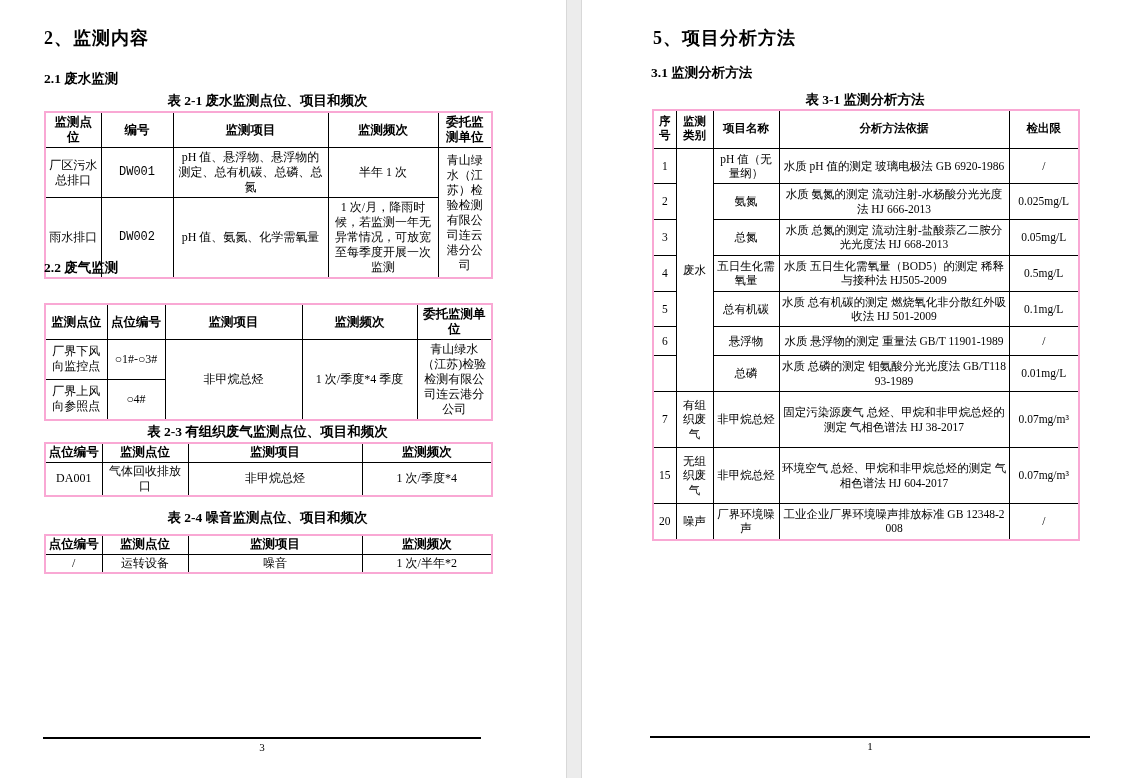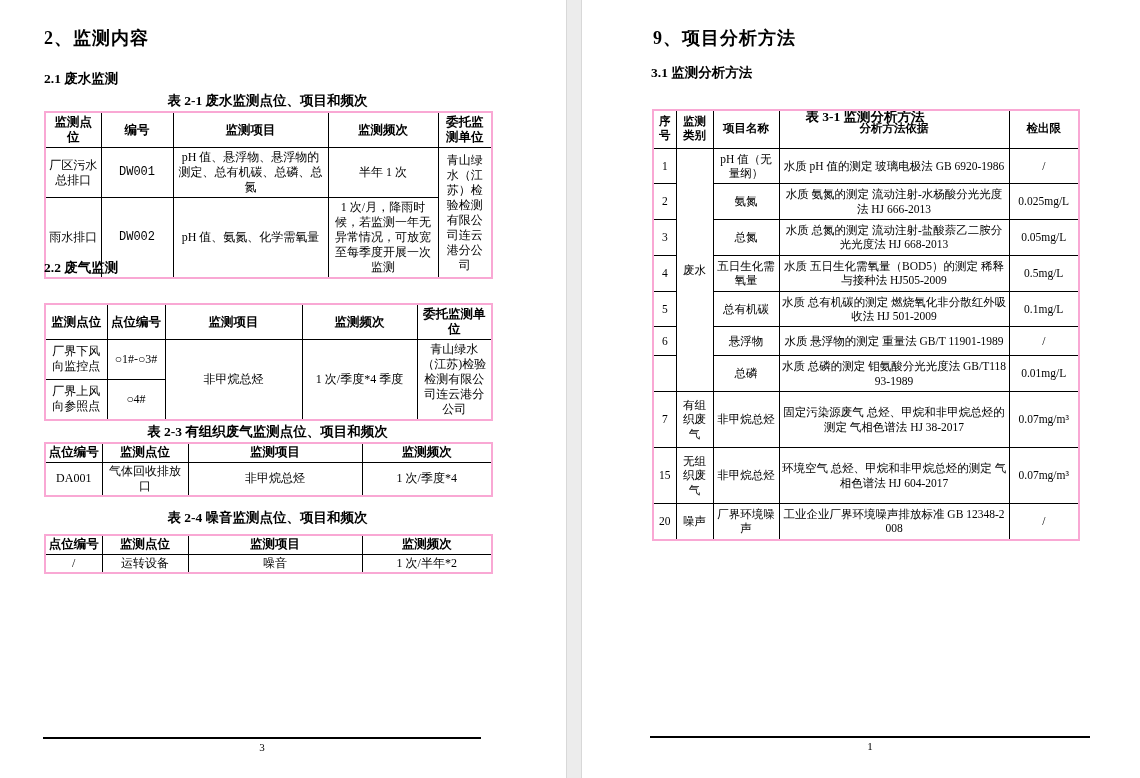--- a/index.html
+++ b/index.html
@@ -190,24 +190,24 @@
       </tr>
     </tbody>
   </table>
 
   <div class="footer-rule" style="top:737px; left:43px; width:438px;"></div>
   <div class="page-number" style="top:741px; left:43px; width:438px;">3</div>
 </div>
 
 <div class="page page-right">
 
-  <div class="h1" style="top:26px; left:71px;">9、项目分析方法</div>
+  <div class="h1" style="top:26px; left:71px;">5、项目分析方法</div>
   <div class="h2" style="top:64px; left:69px;">3.1 监测分析方法</div>
 
-  <div class="caption" style="top:91px; left:70px; width:426px;margin-top:17px;">表 3-1  监测分析方法</div>
+  <div class="caption" style="top:91px; left:70px; width:426px;">表 3-1  监测分析方法</div>
   <table class="doc-table t31" style="top:109px; left:70px; width:426px;">
     <colgroup>
         <col style="width:23px">
         <col style="width:37px">
         <col style="width:66px">
         <col style="width:230px">
         <col style="width:70px">
       </colgroup>
     <thead>
       <tr>

